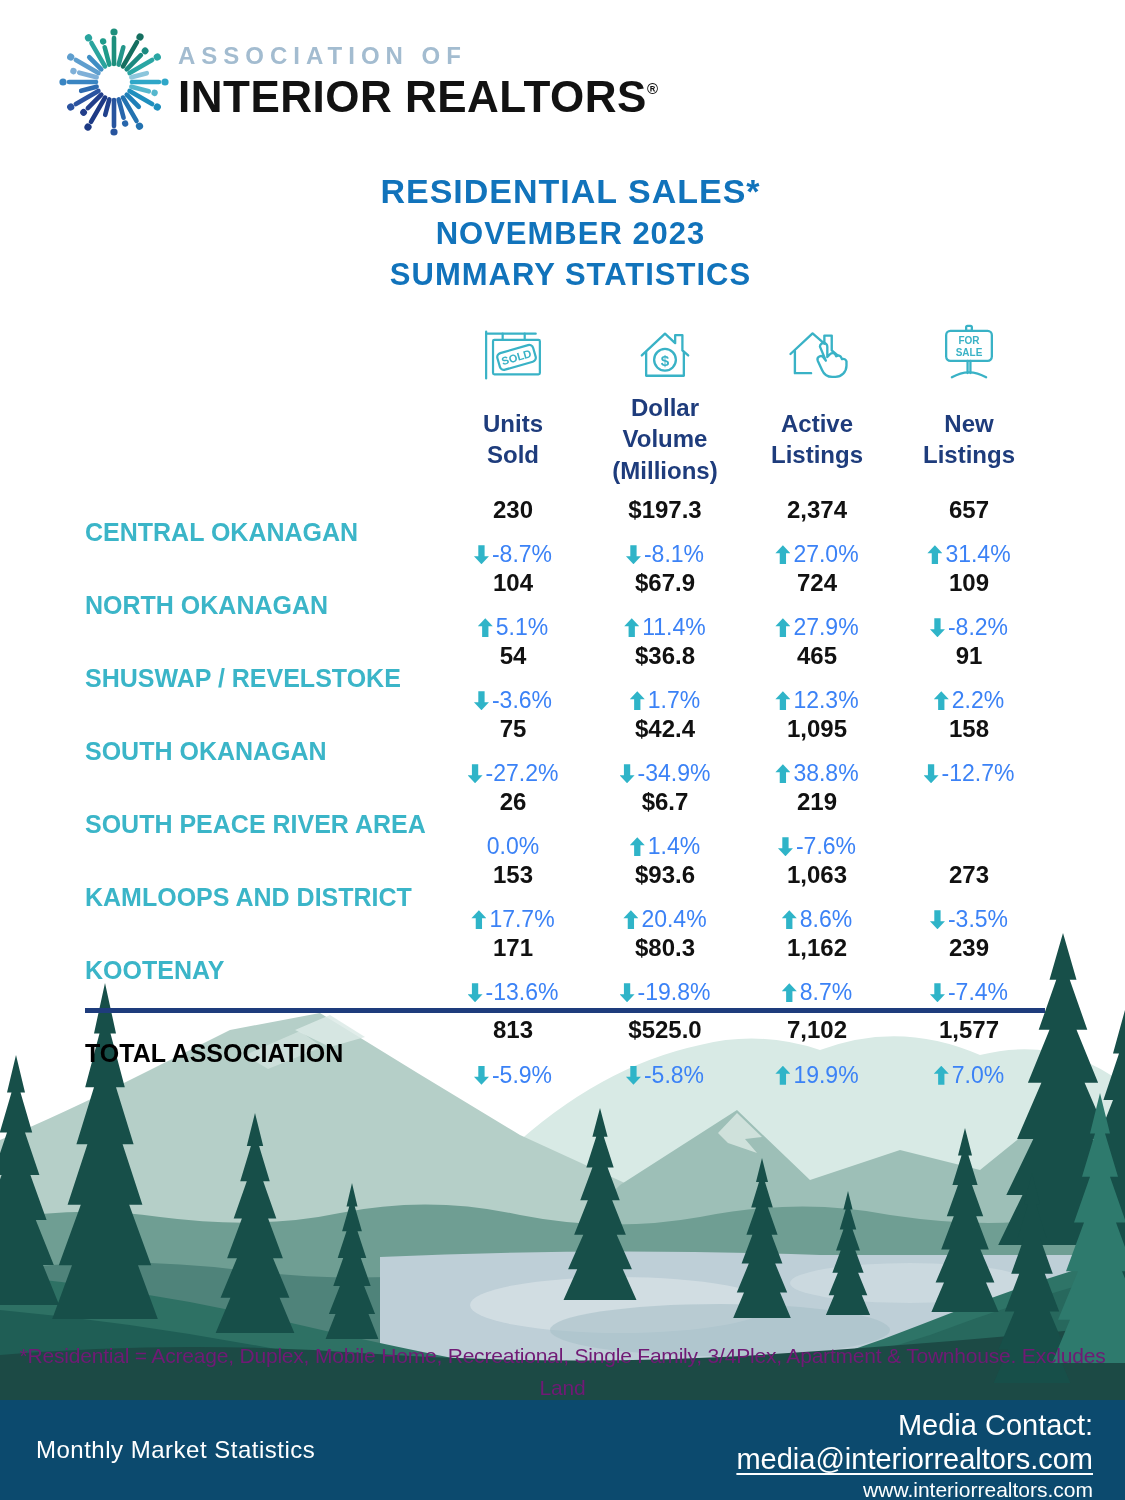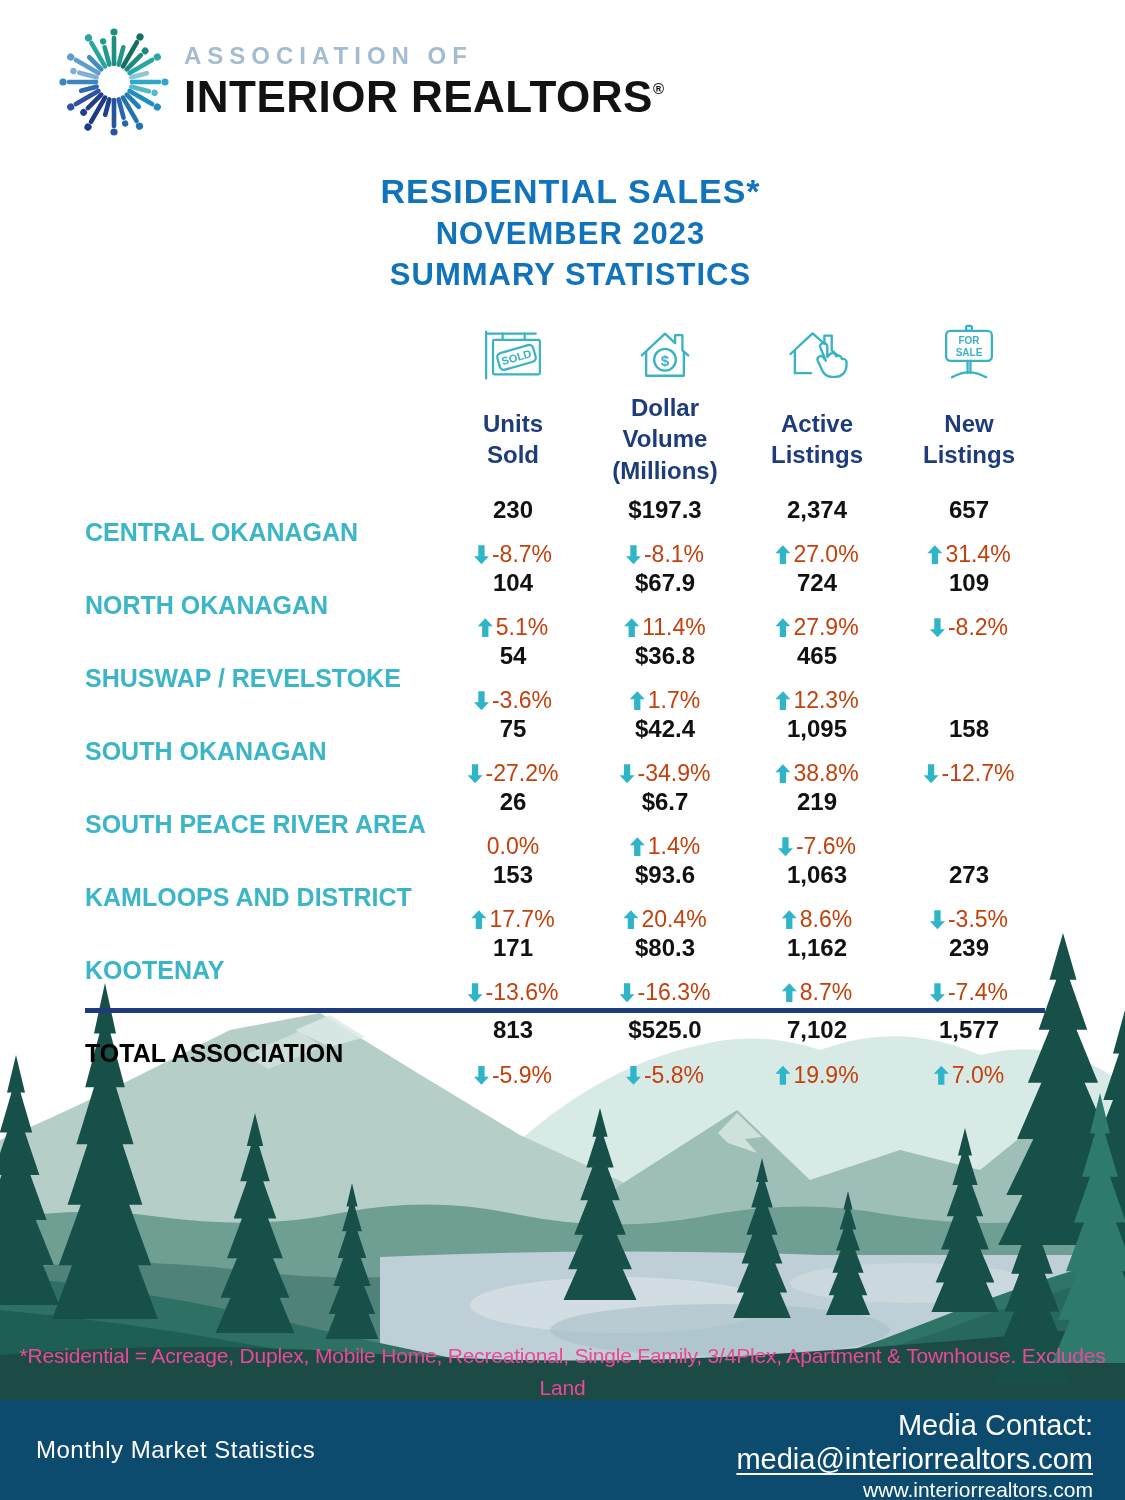--- a/index.html
+++ b/index.html
@@ -2,21 +2,21 @@
 <html><head>
 <meta charset="utf-8">
 <style>
   html,body{margin:0;padding:0;background:#ffffff;}
   .page{position:relative;width:1125px;height:1500px;background:#ffffff;overflow:hidden;
         font-family:"Liberation Sans",sans-serif;}
 
   
   .logo{position:absolute;left:52px;top:22px;display:flex;align-items:center;}
   .logo-burst{width:124px;height:120px;}
-  .logo-text{margin-left:8px;}
+  .logo-text{margin-left:2px;}
   .logo-assoc{color:#A3BCD0;font-size:24px;font-weight:bold;letter-spacing:6px;}
   .logo-name{color:#121212;font-size:44px;font-weight:800;letter-spacing:0.5px;margin-top:2px;}
   .logo-reg{font-size:15px;vertical-align:18px;font-weight:bold;}
 
   
   .title{position:absolute;left:16px;right:0;top:172px;text-align:center;color:#1173BB;font-weight:bold;}
   .t1{font-size:34px;letter-spacing:1px;}
   .t2,.t3{font-size:31px;letter-spacing:1px;margin-top:5px;}
 
   
@@ -27,33 +27,33 @@
   .thead{height:178px;}
   .head{justify-content:flex-start;}
   .hicon{height:64px;display:flex;align-items:flex-end;}
   .hlabel{flex:1;display:flex;align-items:center;text-align:center;color:#1E3C7C;
           font-weight:bold;font-size:24px;line-height:1.3;white-space:pre-line;}
   .drow{height:73px;}
   .trow-total{height:78px;}
   .region{color:#3BB5C8;font-weight:bold;font-size:25px;text-align:right;}
   .trow-total .region{color:#000000;}
   .val{color:#111;font-weight:bold;font-size:24px;line-height:1.1;}
-  .pct{color:#c2410c;font-size:23px;margin-top:18px;display:flex;align-items:center;justify-content:center;}
+  .pct{color:#3b82f6;font-size:23px;margin-top:18px;display:flex;align-items:center;justify-content:center;}
   .arr{display:none;width:15px;height:19px;margin-right:3px;background:#2FB4C8;}
   .arr-up{clip-path:polygon(50% 0,100% 42%,71% 42%,71% 100%,29% 100%,29% 42%,0 42%);}
   .arr-dn{clip-path:polygon(50% 100%,100% 58%,71% 58%,71% 0,29% 0,29% 58%,0 58%);}
   .cell[data-dir="up"] .arr-up{display:inline-block;}
   .cell[data-dir="down"] .arr-dn{display:inline-block;}
   .divider{height:5px;background:#1E3C7C;margin:1px 0;}
 
   
   .scenery{position:absolute;left:0;top:925px;width:1125px;height:475px;z-index:1;}
 
   
-  .footnotes{position:absolute;left:0;right:0;top:1340px;z-index:6;text-align:center;color:#ec4899;
+  .footnotes{position:absolute;left:0;right:0;top:1340px;z-index:6;text-align:center;color:#701a75;
              font-size:21px;line-height:32px;letter-spacing:-0.2px;}
 
   
   .footer{position:absolute;left:0;right:0;bottom:0;height:100px;background:#0c4a6e;z-index:7;color:#fff;}
   .f-left{position:absolute;left:36px;top:36px;font-size:24px;font-weight:300;letter-spacing:0.5px;}
   .f-right{position:absolute;right:32px;top:8px;text-align:right;font-weight:300;}
   .f-contact{font-size:29px;line-height:34px;}
   .f-email{font-size:29px;line-height:34px;color:#fff;text-decoration:underline;text-underline-offset:4px;display:inline-block;cursor:pointer;}
   .f-web{font-size:21px;line-height:24px;margin-top:2px;}
 </style>
@@ -361,20 +361,27 @@
             <span>1.7%</span>
           </div>
         </div>
       <div class="c-col cell" data-dir="up">
           <div class="val">465</div>
           <div class="pct">
             <span class="arr arr-up"></span>
             <span>12.3%</span>
           </div>
         </div>
+      <div class="c-col cell" data-dir="up">
+          <div class="val">91</div>
+          <div class="pct">
+            <span class="arr arr-up"></span>
+            <span>2.2%</span>
+          </div>
+        </div>
     </div>
 
     <div class="trow drow">
       <div class="c-label">
           <span class="region">SOUTH OKANAGAN</span>
         </div>
       <div class="c-col cell" data-dir="down">
           <div class="val">75</div>
           <div class="pct">
             <span class="arr arr-dn"></span>
@@ -472,21 +479,21 @@
           <div class="val">171</div>
           <div class="pct">
             <span class="arr arr-dn"></span>
             <span>-13.6%</span>
           </div>
         </div>
       <div class="c-col cell" data-dir="down">
           <div class="val">$80.3</div>
           <div class="pct">
             <span class="arr arr-dn"></span>
-            <span>-16.3%</span>
+            <span>-19.8%</span>
           </div>
         </div>
       <div class="c-col cell" data-dir="up">
           <div class="val">1,162</div>
           <div class="pct">
             <span class="arr arr-up"></span>
             <span>8.7%</span>
           </div>
         </div>
       <div class="c-col cell" data-dir="down">

